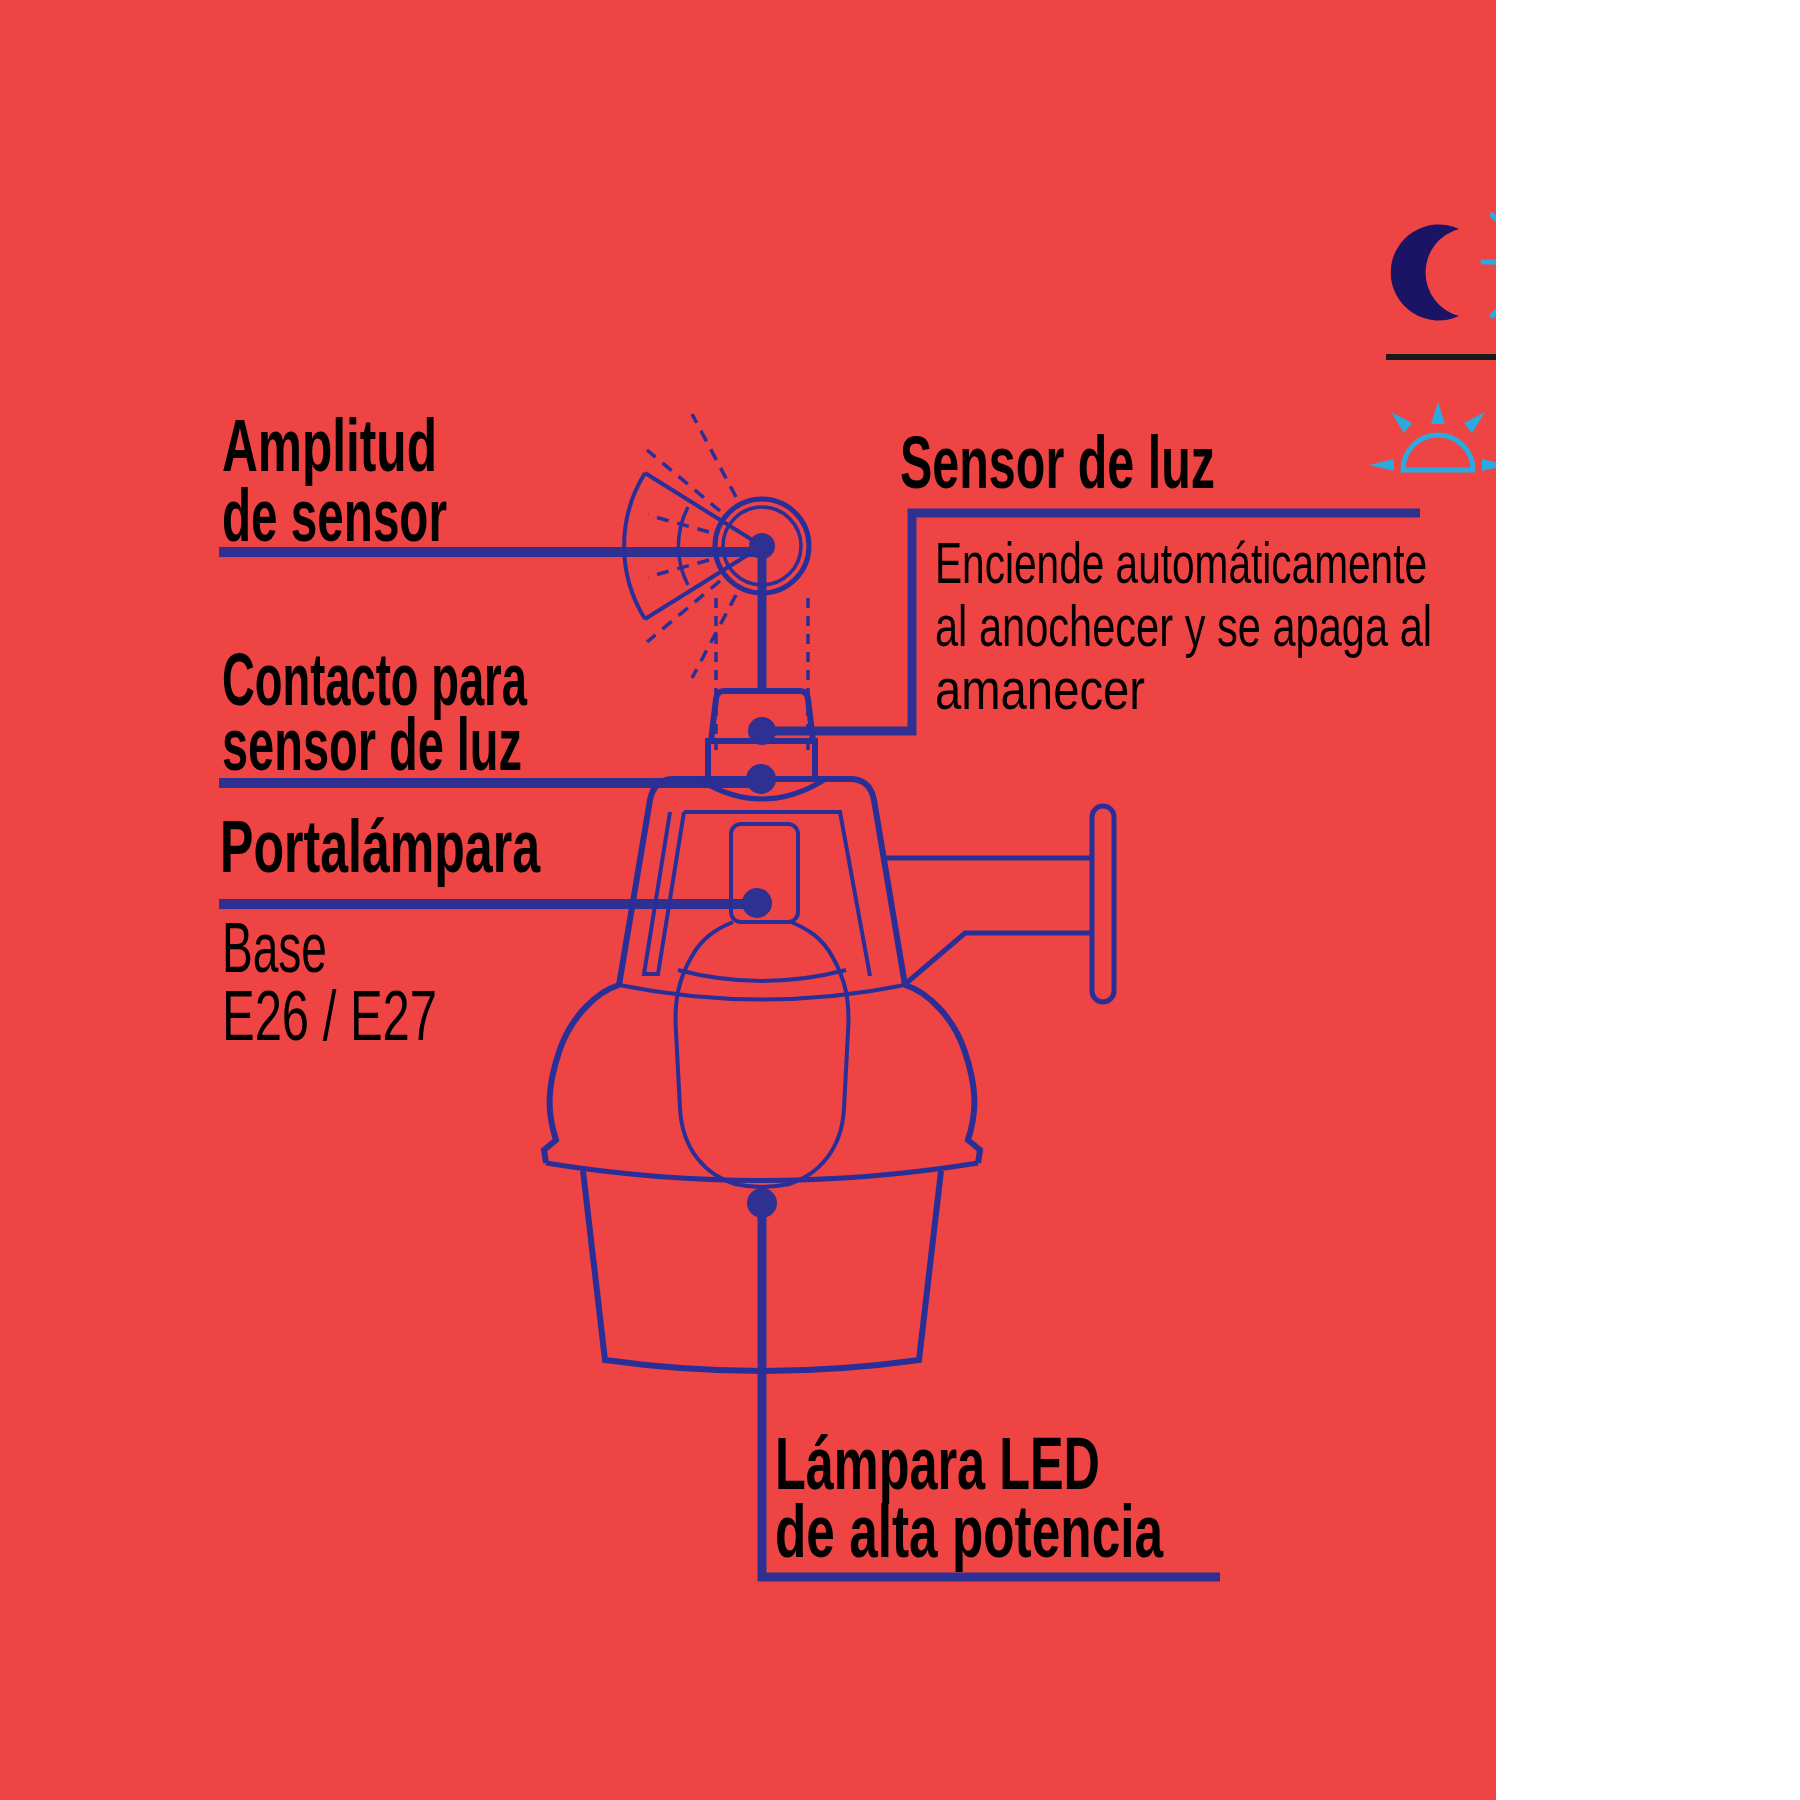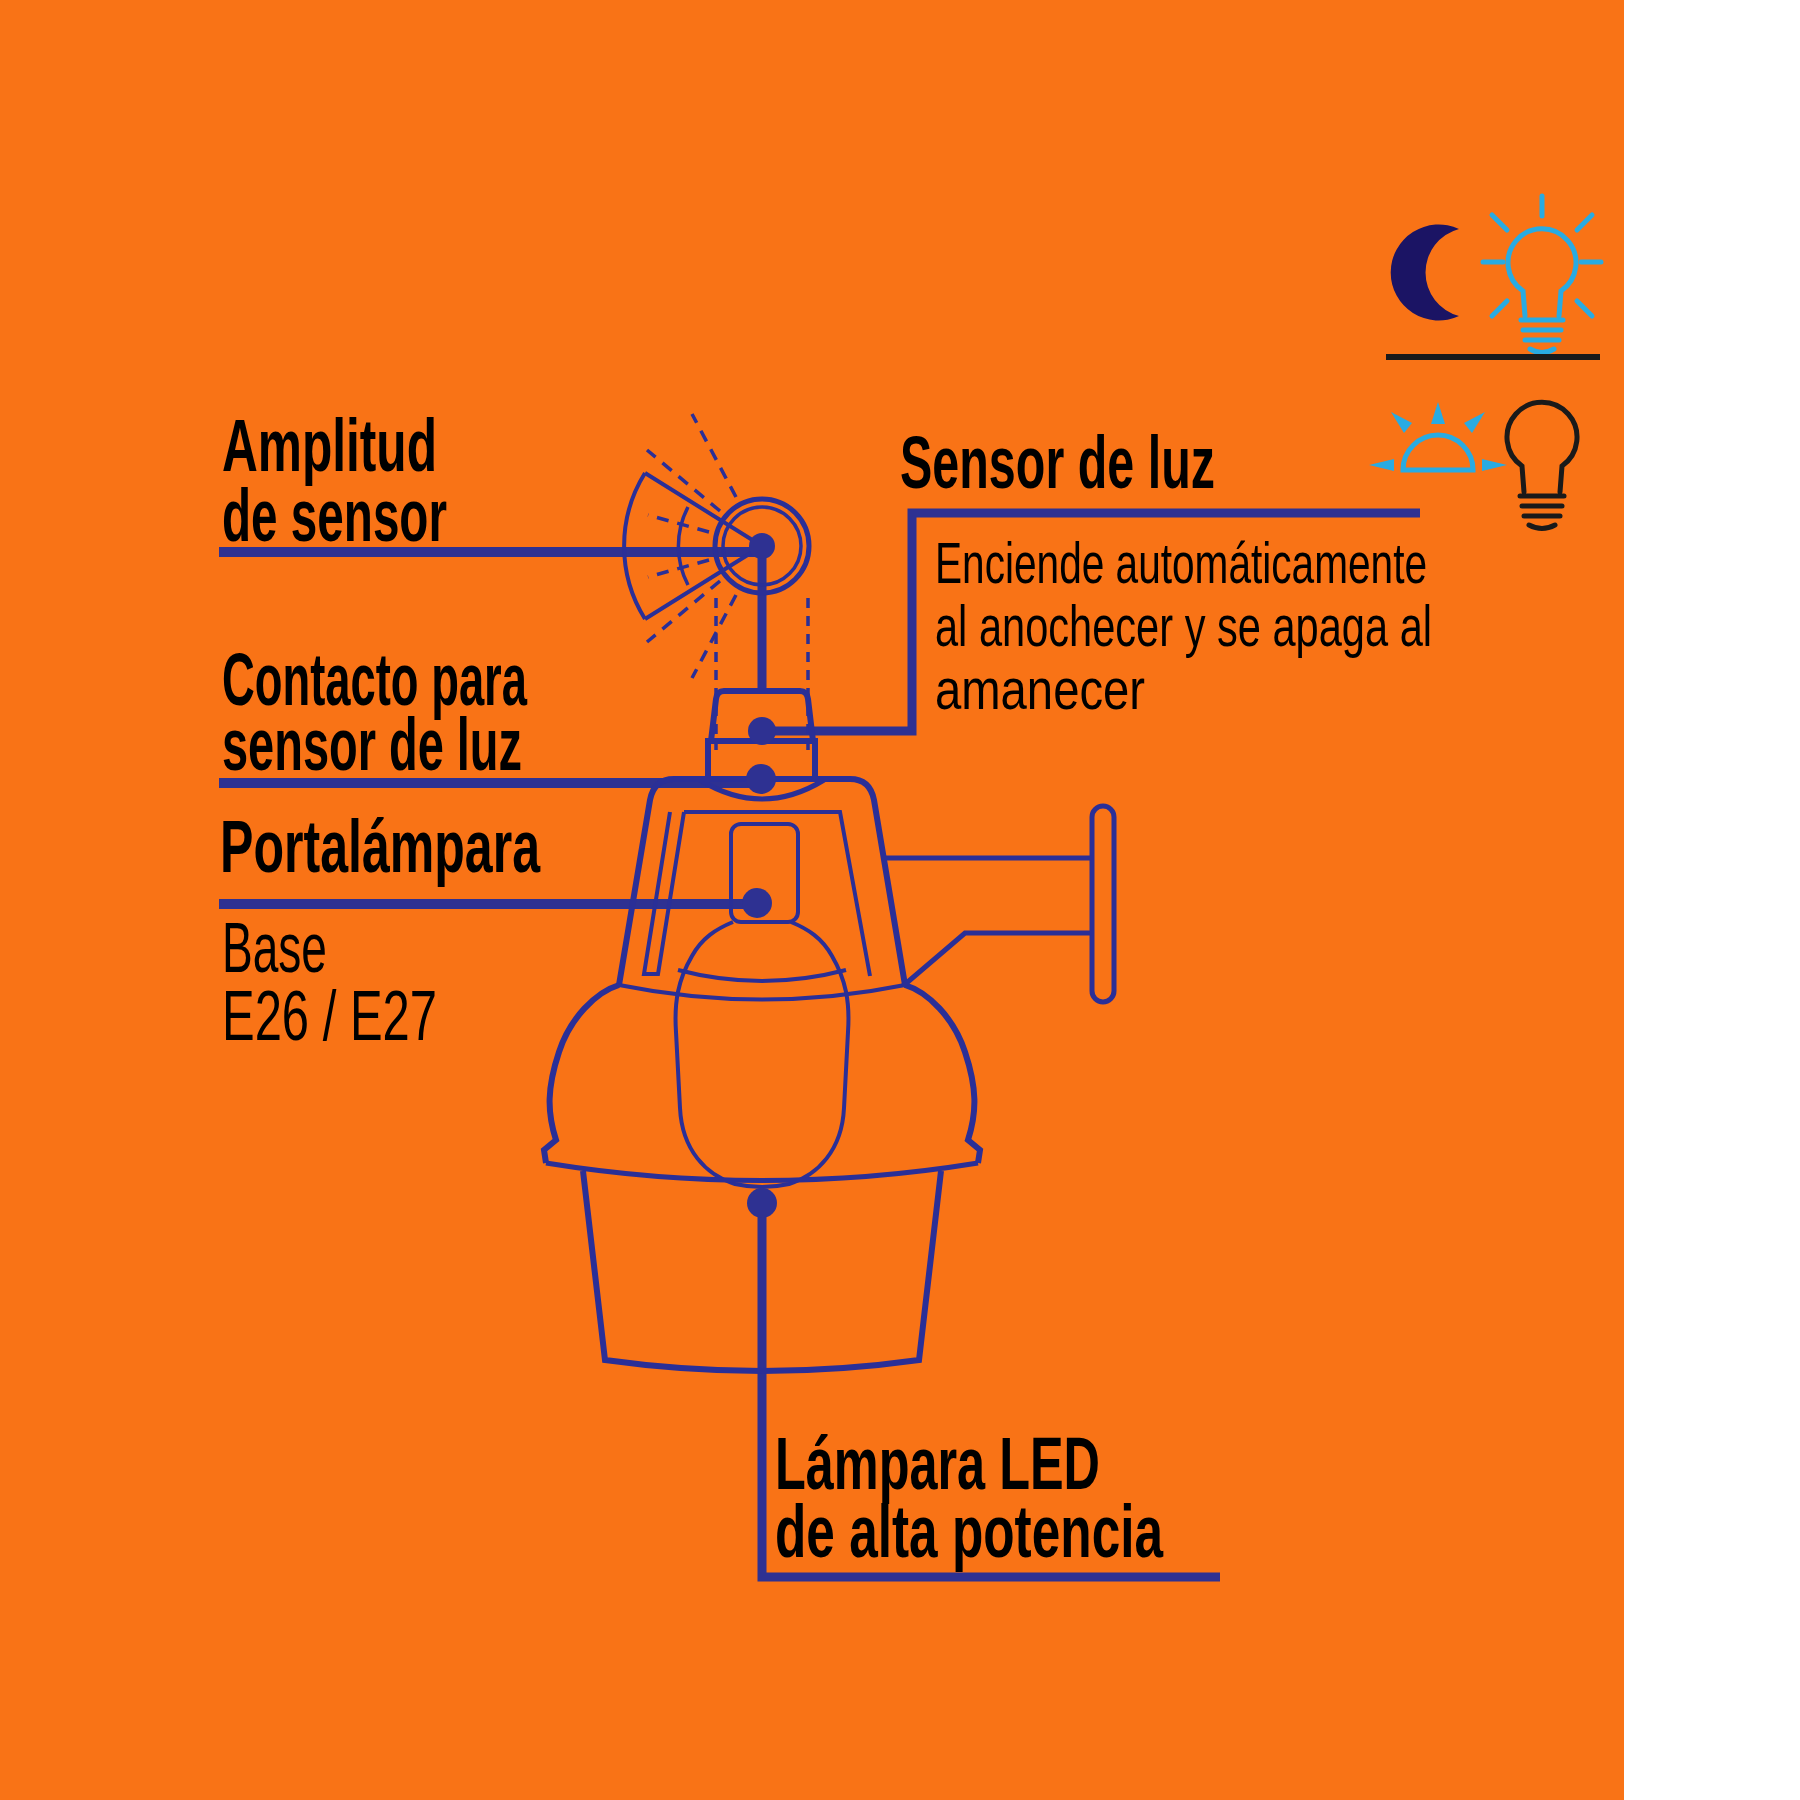--- a/index.html
+++ b/index.html
@@ -1,16 +1,16 @@
 <!DOCTYPE html>
 <html><head>
 <meta charset="utf-8">
 <style>
   html,body{margin:0;padding:0;background:#ffffff;}
-  .stage{width:1624px;height:1800px;position:relative;background:#f97316;overflow:hidden;}
+  .stage{width:1496px;height:1800px;position:relative;background:#ef4444;overflow:hidden;}
   svg{display:block;}
   text{font-family:"Liberation Sans", sans-serif;fill:#000000;}
   .lbl-bold{font-weight:700;font-size:74px;}
   .lbl-reg{font-weight:400;font-size:70px;}
   .desc{font-weight:400;font-size:58px;}
   .blue-stroke{stroke:#2A2F97;fill:none;}
   .leader{stroke:#2E3192;fill:none;}
   .dot{fill:#2E3192;stroke:none;}
 </style>
 </head>

